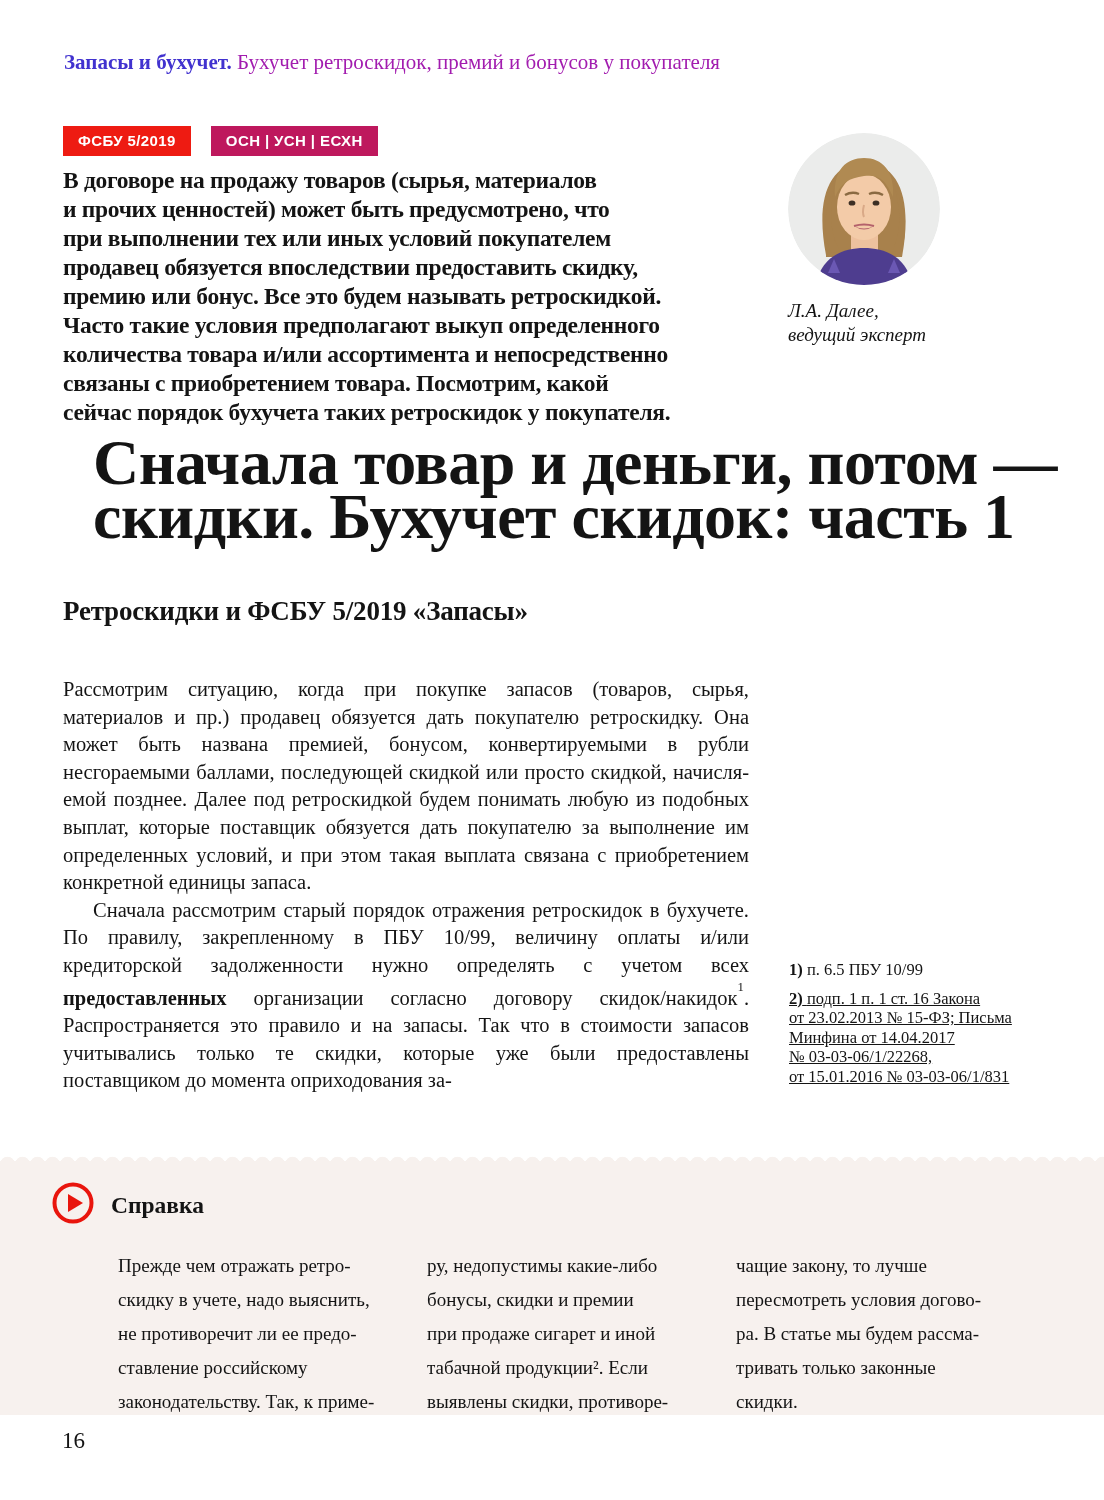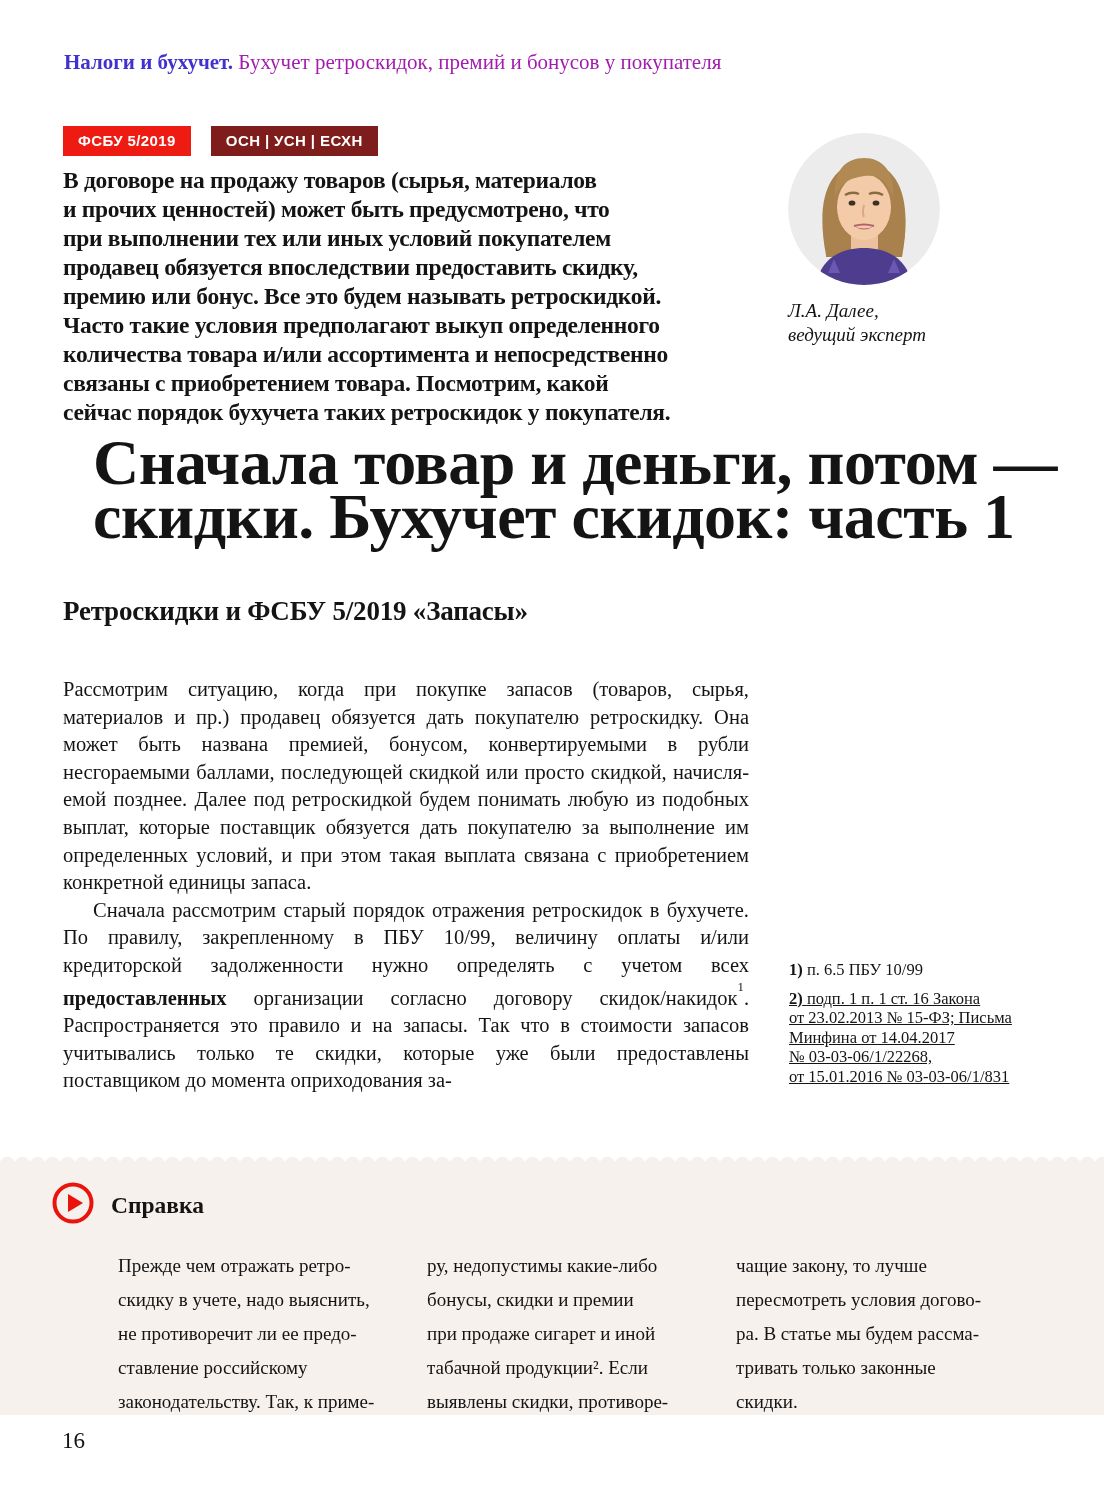--- a/index.html
+++ b/index.html
@@ -17,21 +17,21 @@
   .kicker .kicker-sub { color:#a21caf; }
 
   
   .badges { position:absolute; top:126px; left:63px; display:flex; gap:20px; }
   .badge {
     display:inline-block; height:30px; line-height:30px; padding:0 15px;
     font-family:"Liberation Sans", sans-serif; font-weight:bold; font-size:15px;
     color:#ffffff; letter-spacing:0.4px; white-space:nowrap;
   }
   .badge-red  { background:#ee1b12; }
-  .badge-blue { background:#7f1d1d; }
+  .badge-blue { background:#be185d; }
 
   
   .lead {
     position:absolute; top:166px; left:63px; width:712px;
     font-weight:bold; font-size:23.5px; line-height:29px; letter-spacing:-0.3px;
   }
 
   
   .author { position:absolute; top:133px; left:788px; width:235px; }
   .author figcaption { margin-top:10px; font-style:italic; font-size:19px; line-height:24px; }
@@ -77,21 +77,21 @@
 
   
   .pageno { position:absolute; top:1428px; left:62px; font-size:23px; }
 </style>
 </head>
 <body>
 
 <div class="page">
 
   <div class="kicker">
-    <span class="rubric">Налоги и бухучет.</span>
+    <span class="rubric">Запасы и бухучет.</span>
     <span class="kicker-sub">Бухучет ретроскидок, премий и бонусов у покупателя</span>
   </div>
 
   <div class="badges">
     <span class="badge badge-red">ФСБУ 5/2019</span>
     <span class="badge badge-blue">ОСН | УСН | ЕСХН</span>
   </div>
 
   <div class="lead">В договоре на продажу товаров (сырья, материалов<br>и прочих ценностей) может быть предусмотрено, что<br>при выполнении тех или иных условий покупателем<br>продавец обязуется впоследствии предоставить скидку,<br>премию или бонус. Все это будем называть ретроскидкой.<br>Часто такие условия предполагают выкуп определенного<br>количества товара и/или ассортимента и непосредственно<br>связаны с приобретением товара. Посмотрим, какой<br>сейчас порядок бухучета таких ретроскидок у покупателя.</div>
 

